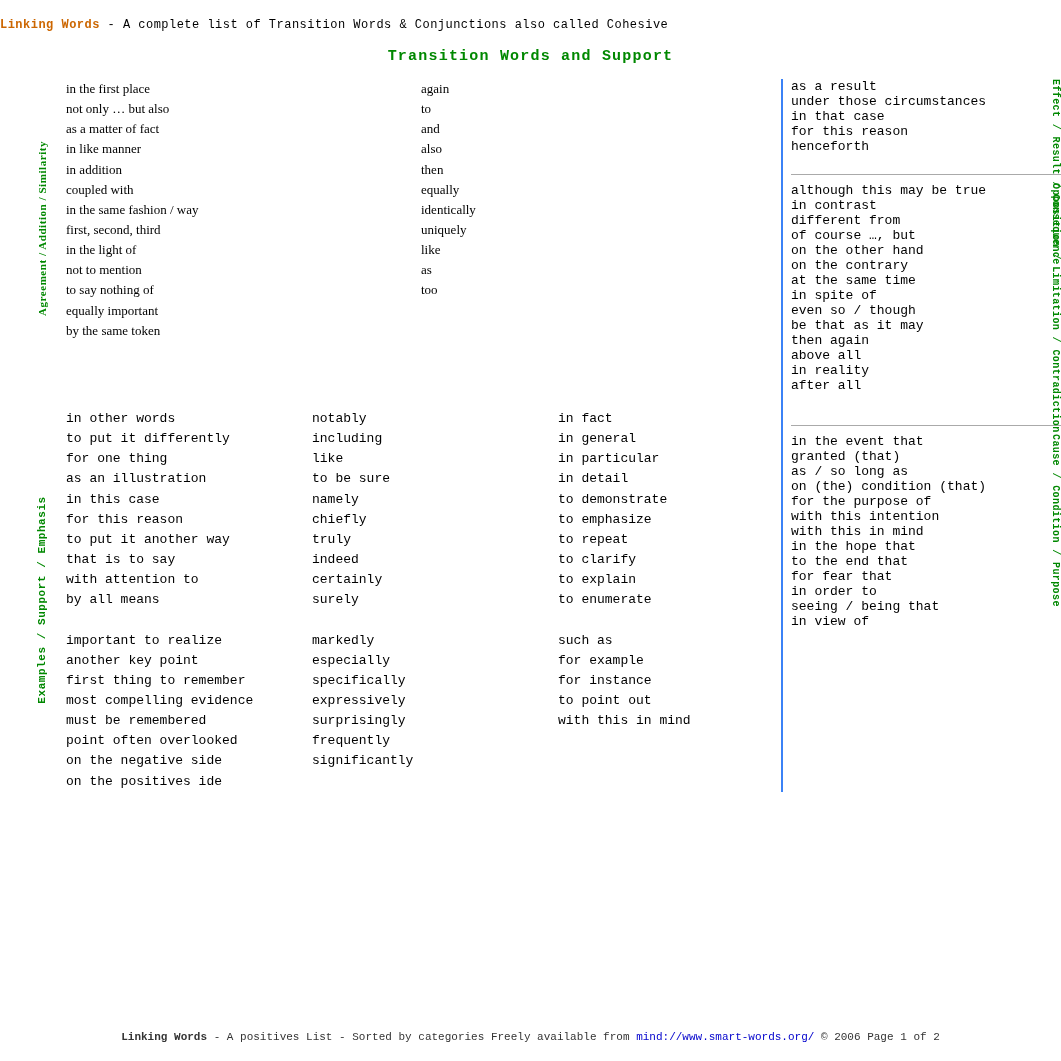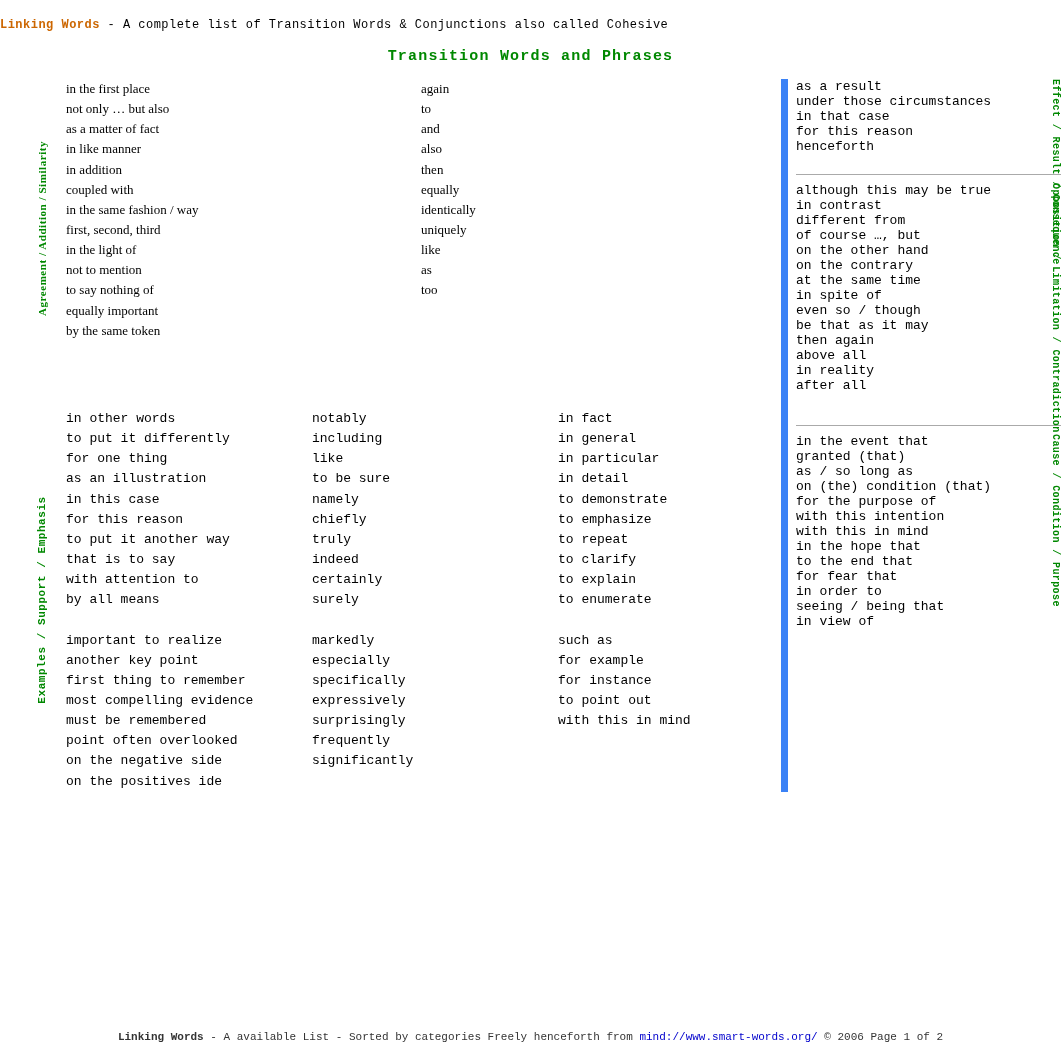--- a/index.html
+++ b/index.html
@@ -90,21 +90,21 @@
       text-decoration: none;
     }
   </style>
 </head>
 <body>
 
 <div class="page-header">
   <span class="title-bold" style="color:#cc6600;font-weight:bold;">Linking Words</span><span> - A complete list of Transition Words &amp; Conjunctions also called Cohesive</span>
 </div>
 
-<div class="section-title">Transition Words and Phrases</div>
+<div class="section-title">Transition Words and Support</div>
 
 <div class="main-layout">
 
   <div class="left-sidebar" style="position:relative;">
     
   </div>
 
   <div class="main-content" style="padding-left:0;">
 
     <div style="display:flex;flex-direction:row;margin-bottom:0;font-family:Liberation Serif, serif;">
@@ -135,21 +135,21 @@
           <p id="ex-col2">notably<br>including<br>like<br>to be sure<br>namely<br>chiefly<br>truly<br>indeed<br>certainly<br>surely<br><br>markedly<br>especially<br>specifically<br>expressively<br>surprisingly<br>frequently<br>significantly<br></p>
         </div>
         <div class="col">
           <p id="ex-col3">in fact<br>in general<br>in particular<br>in detail<br>to demonstrate<br>to emphasize<br>to repeat<br>to clarify<br>to explain<br>to enumerate<br><br>such as<br>for example<br>for instance<br>to point out<br>with this in mind<br></p>
         </div>
       </div>
     </div>
 
   </div>
 
-  <div class="right-section" style="width:280px;padding-left:8px;padding-right:0;border-left:7px solid #3b82f6;">
+  <div class="right-section" style="width:280px;padding-left:8px;padding-right:0;border-left:2px solid #3b82f6;">
 
     <div style="display:flex;flex-direction:row;margin-bottom:20px;">
       <div style="flex:1;">
         <p id="right-effect-words">as a result<br>under those circumstances<br>in that case<br>for this reason<br>henceforth<br></p>
       </div>
       <div style="width:22px;flex-shrink:0;position:relative;">
         <div style="writing-mode:vertical-rl;font-size:10px;font-weight:bold;color:#008800;letter-spacing:0.04em;white-space:nowrap;position:absolute;top:0;right:0;">Effect / Result / Consequence</div>
       </div>
     </div>
 
@@ -173,14 +173,14 @@
       <div style="width:22px;flex-shrink:0;position:relative;">
         <div style="writing-mode:vertical-rl;font-size:10px;font-weight:bold;color:#008800;letter-spacing:0.04em;white-space:nowrap;position:absolute;top:0;right:0;">Cause / Condition / Purpose</div>
       </div>
     </div>
 
   </div>
 
 </div>
 
 <div class="footer">
-  <span class="title-bold" style="font-weight:bold;">Linking Words</span><span> - A available List - Sorted by categories</span><span>   Freely henceforth from  </span><a href="#" style="color:#0000cc;">mind://www.smart-words.org/</a><span>   © 2006   Page 1 of 2</span>
+  <span class="title-bold" style="font-weight:bold;">Linking Words</span><span> - A positives List - Sorted by categories</span><span>   Freely available from  </span><a href="#" style="color:#0000cc;">mind://www.smart-words.org/</a><span>   © 2006   Page 1 of 2</span>
 </div>
 
 </body></html>

